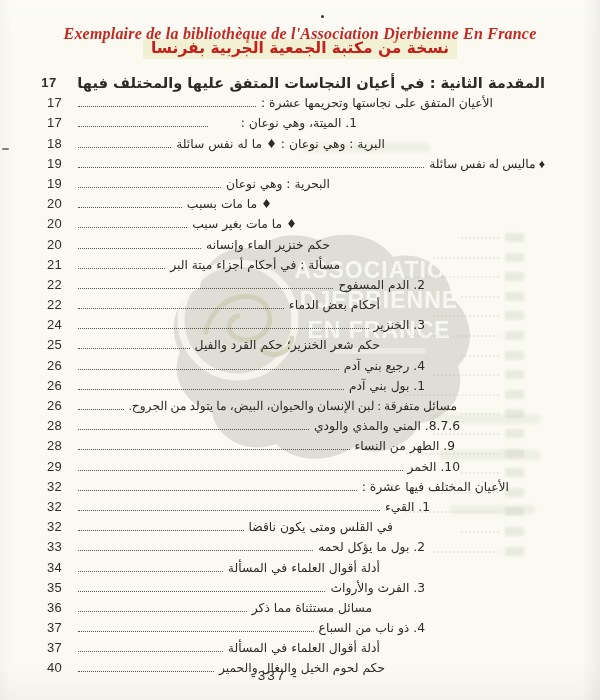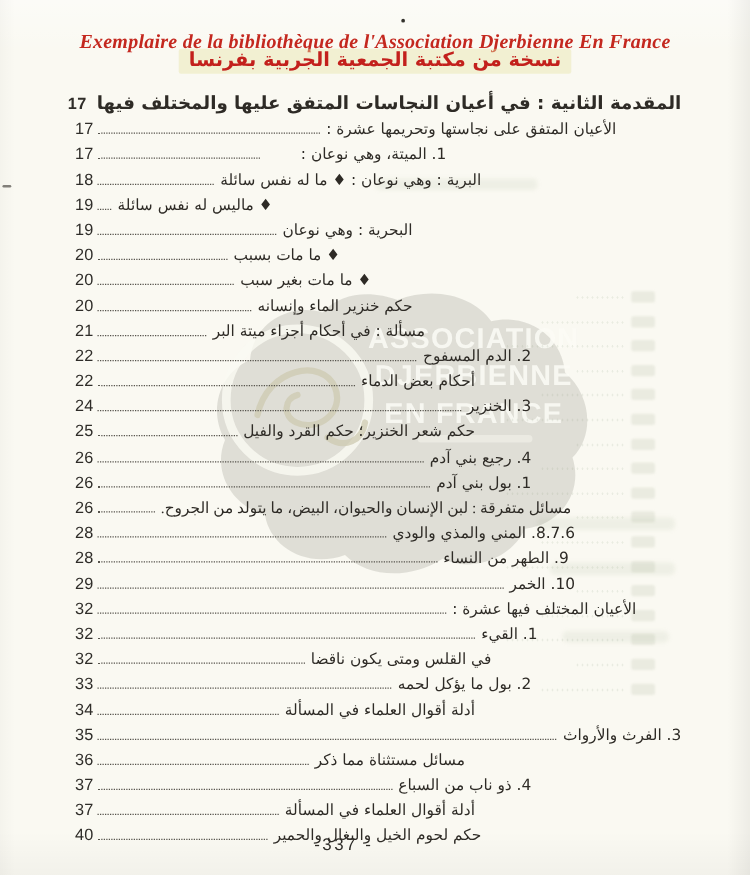--- a/index.html
+++ b/index.html
@@ -67,21 +67,21 @@
     height:25px;
     font-size:14.6px;font-weight:bold;
   }
   .entry-text{white-space:nowrap;flex:0 0 auto;}
   .leader{
     flex:1 1 0;min-width:0;
     border-bottom:1.6px dotted #56534c;
     margin:0 5px 4px 3px;
   }
   .page-num{
-    flex:0 0 28px;direction:ltr;text-align:right;
+    flex:0 0 28px;direction:ltr;text-align:left;
     font-family:"Liberation Sans", sans-serif;
     font-size:13px;color:#2f2d29;
     letter-spacing:.3px;
   }
   
   .footer{
     position:absolute;top:668px;left:185px;width:180px;
     text-align:center;
     font-family:"Liberation Sans", sans-serif;
     font-size:13.5px;letter-spacing:2px;color:#2e2c28;
@@ -166,21 +166,21 @@
         <span class="entry-text" style="margin-right: 188px; margin-left: 28px;">1. الميتة، وهي نوعان :</span>
         <span class="leader"></span>
         <span class="page-num">17</span>
       </div>
       <div class="row">
         <span class="entry-text" style="margin-right: 160px;">البرية : وهي نوعان : ♦ ما له نفس سائلة</span>
         <span class="leader"></span>
         <span class="page-num">18</span>
       </div>
       <div class="row">
-        <span class="entry-text" style="margin-right: 327px;">♦ ماليس له نفس سائلة</span>
+        <span class="entry-text" style=" font-family: Liberation Serif, serif;">♦ ماليس له نفس سائلة</span>
         <span class="leader"></span>
         <span class="page-num">19</span>
       </div>
       <div class="row">
         <span class="entry-text" style="margin-right: 215px;">البحرية : وهي نوعان</span>
         <span class="leader"></span>
         <span class="page-num">19</span>
       </div>
       <div class="row">
         <span class="entry-text" style="margin-right: 273px;">♦ ما مات بسبب</span>
@@ -271,21 +271,21 @@
         <span class="entry-text" style="margin-right: 120px;">2. بول ما يؤكل لحمه</span>
         <span class="leader"></span>
         <span class="page-num">33</span>
       </div>
       <div class="row">
         <span class="entry-text" style="margin-right: 165px;">أدلة أقوال العلماء في المسألة</span>
         <span class="leader"></span>
         <span class="page-num">34</span>
       </div>
       <div class="row">
-        <span class="entry-text" style="">3. الفرث والأرواث</span>
+        <span class="entry-text" style="margin-right: 120px;">3. الفرث والأرواث</span>
         <span class="leader"></span>
         <span class="page-num">35</span>
       </div>
       <div class="row">
         <span class="entry-text" style="margin-right: 173px;">مسائل مستثناة مما ذكر</span>
         <span class="leader"></span>
         <span class="page-num">36</span>
       </div>
       <div class="row">
         <span class="entry-text" style="margin-right: 120px;">4. ذو ناب من السباع</span>

